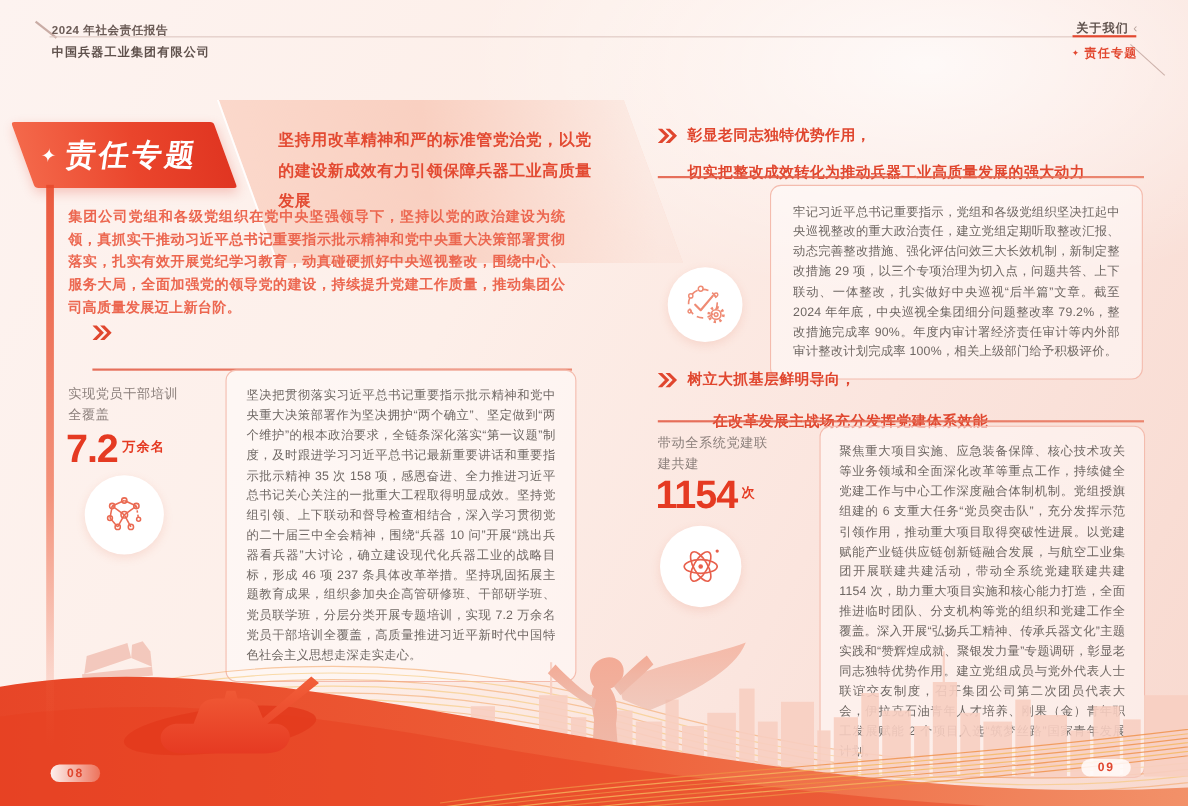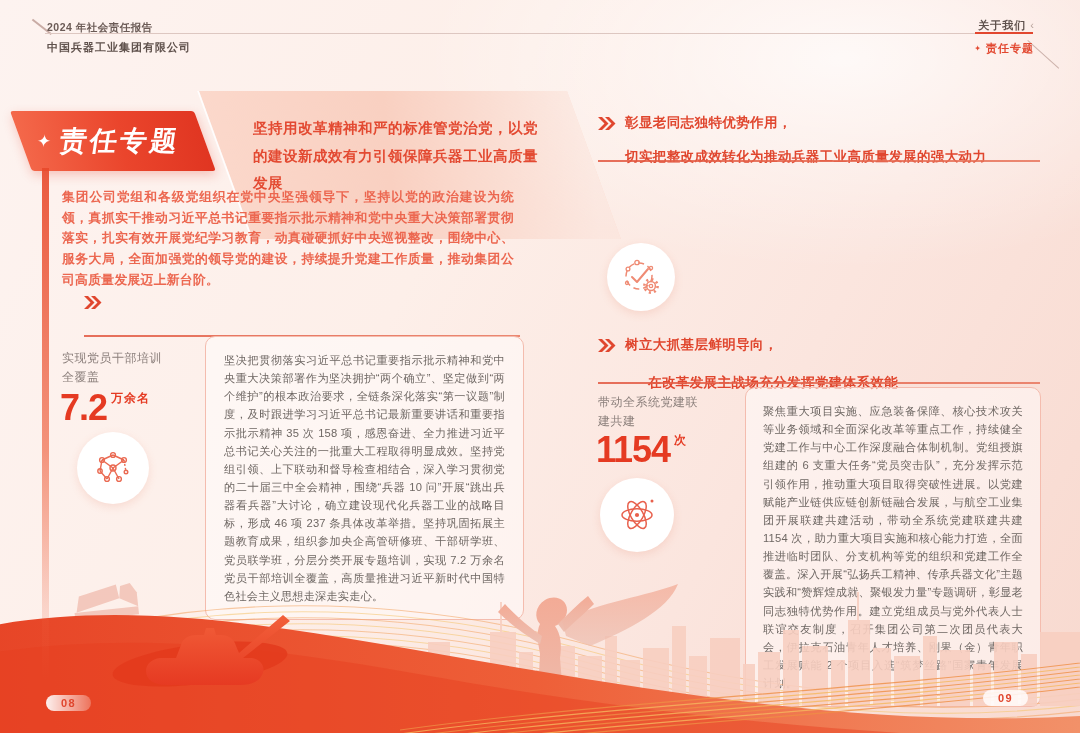--- a/index.html
+++ b/index.html
@@ -43,21 +43,21 @@
   .intro{left:62px;top:187px;width:452px;font-size:12.8px;font-weight:600;color:#ec6750;line-height:1.62;
     text-align:justify;letter-spacing:.3px;}
 
   
   .sec-line{font-size:13.5px;font-weight:bold;color:#e0462e;line-height:1.62;letter-spacing:.4px;white-space:nowrap;}
   .underline{height:2px;background:linear-gradient(90deg,#e25740,#e8765d);opacity:.85;}
   .chev{width:18px;height:15px;}
 
   
   .stat-label{font-size:12px;color:#8b7f7b;line-height:1.6;letter-spacing:.5px;}
-  .stat-row{display:flex;align-items:flex-start;}
+  .stat-row{display:flex;align-items:center;}
   .stat-num{font-size:36px;font-weight:800;color:#e53a22;line-height:1;letter-spacing:-1px;}
   .stat-unit{font-size:12px;font-weight:bold;color:#e53a22;margin-left:4px;margin-bottom:4px;letter-spacing:1px;}
   .icon-circle{border-radius:50%;background:#ffffff;box-shadow:0 3px 9px rgba(230,120,95,.18);
     display:flex;align-items:center;justify-content:center;}
 
   
   .card{border:1px solid #f4bcae;border-radius:10px;background:rgba(255,254,253,.5);
     font-size:11.2px;color:#6e6763;line-height:1.62;text-align:justify;letter-spacing:.2px;}
   .card-l{left:205px;top:336px;width:319px;min-height:238px;padding:14px 18px;box-sizing:border-box;}
   .card-r1{left:700px;top:168px;width:339px;padding:15px 20px;box-sizing:border-box;}
@@ -151,20 +151,23 @@
         <circle cx="8" cy="13" r="1.9" stroke-width="1.3"></circle>
         <circle cx="17" cy="6.5" r="2.2" stroke-width="1.3"></circle>
         <circle cx="31" cy="12" r="1.6" stroke-width="1.3"></circle>
         <circle cx="7" cy="27" r="1.5" stroke-width="1.3"></circle>
         <polyline points="12,21 17,26 28,13" stroke-width="2" stroke-linecap="round" stroke-linejoin="round"></polyline>
         <circle cx="31" cy="30" r="6.6" stroke-width="2.6" stroke-dasharray="2.1 3.1"></circle>
         <circle cx="31" cy="30" r="4.4" stroke-width="1.5"></circle>
         <circle cx="31" cy="30" r="1.7" stroke-width="1.3"></circle>
       </g>
     </svg>
+  </div>
+  <div class="abs card card-r1 z2">
+    <span>牢记习近平总书记重要指示，党组和各级党组织坚决扛起中央巡视整改的重大政治责任，建立党组定期听取整改汇报、动态完善整改措施、强化评估问效三大长效机制，新制定整改措施 29 项，以三个专项治理为切入点，问题共答、上下联动、一体整改，扎实做好中央巡视“后半篇”文章。截至 2024 年年底，中央巡视全集团细分问题整改率 79.2%，整改措施完成率 90%。年度内审计署经济责任审计等内外部审计整改计划完成率 100%，相关上级部门给予积极评价。</span>
   </div>
 
   <svg class="abs chev z2" style="left:598px;top:338px;" viewBox="0 0 18 15">
     <path d="M0,1 L6.5,7.5 L0,14 H4 L10.5,7.5 L4,1 Z" fill="#e0462e"></path>
     <path d="M7,1 L13.5,7.5 L7,14 H11 L17.5,7.5 L11,1 Z" fill="#e0462e"></path>
   </svg>
   <div class="abs sec-line z2" style="left:625px;top:334px;">树立大抓基层鲜明导向，</div>
   <div class="abs sec-line z2" style="left:648px;top:356px;margin-top:16px;">在改革发展主战场充分发挥党建体系效能</div>
   <div class="abs underline z2" style="left:598px;top:382px;width:442px;"></div>
 

